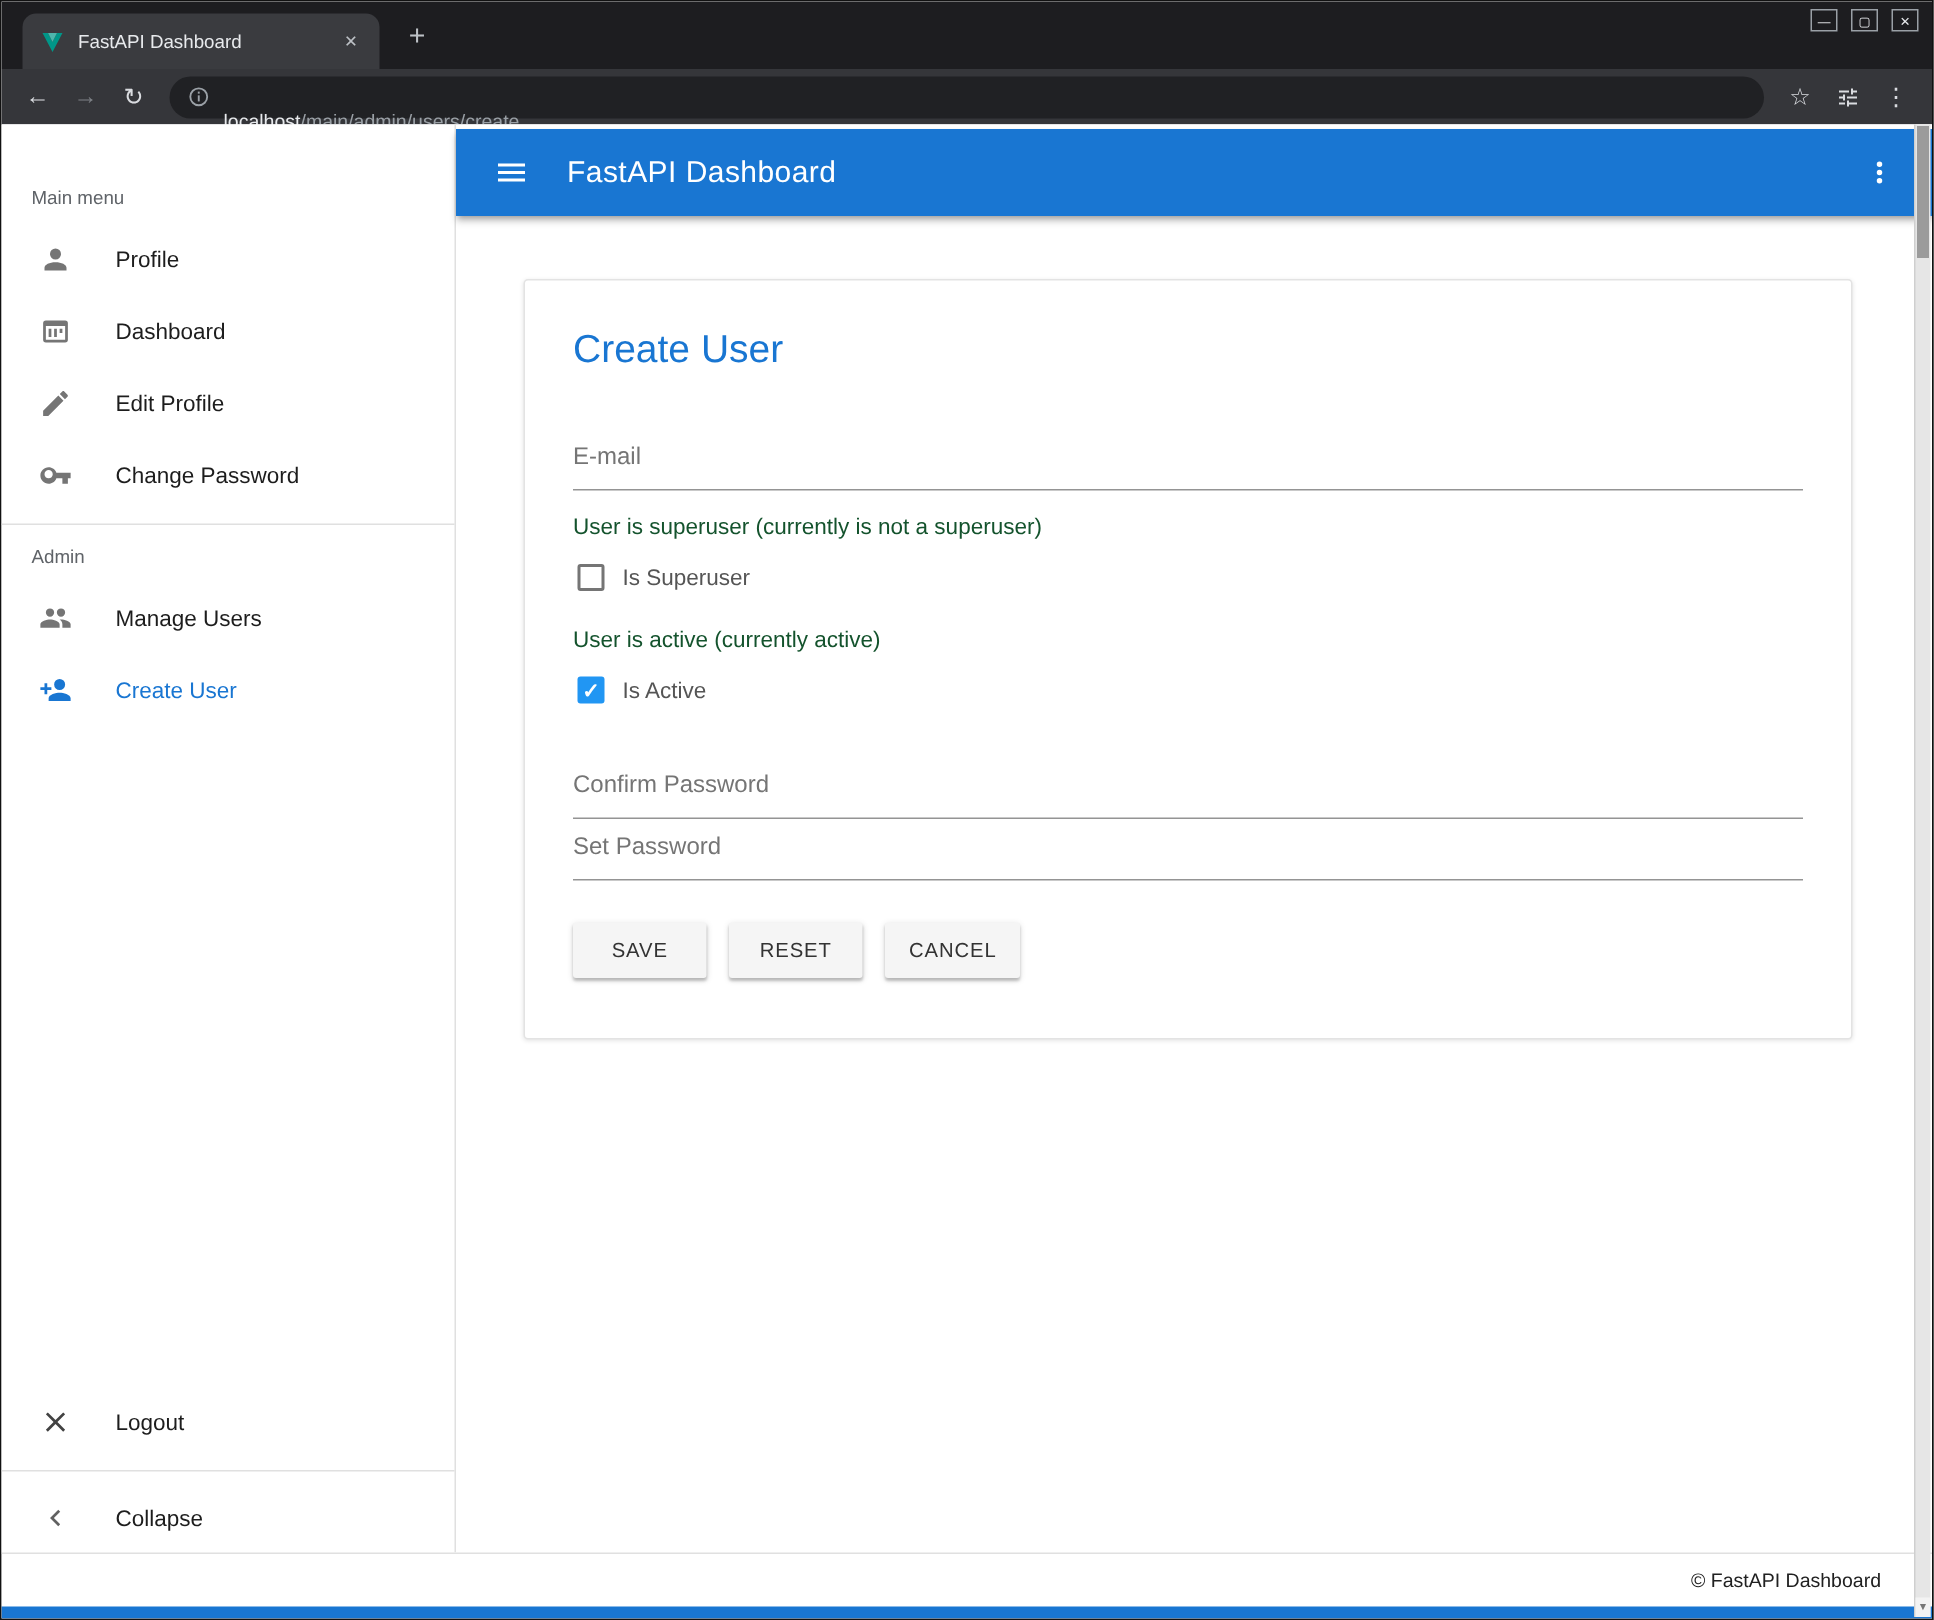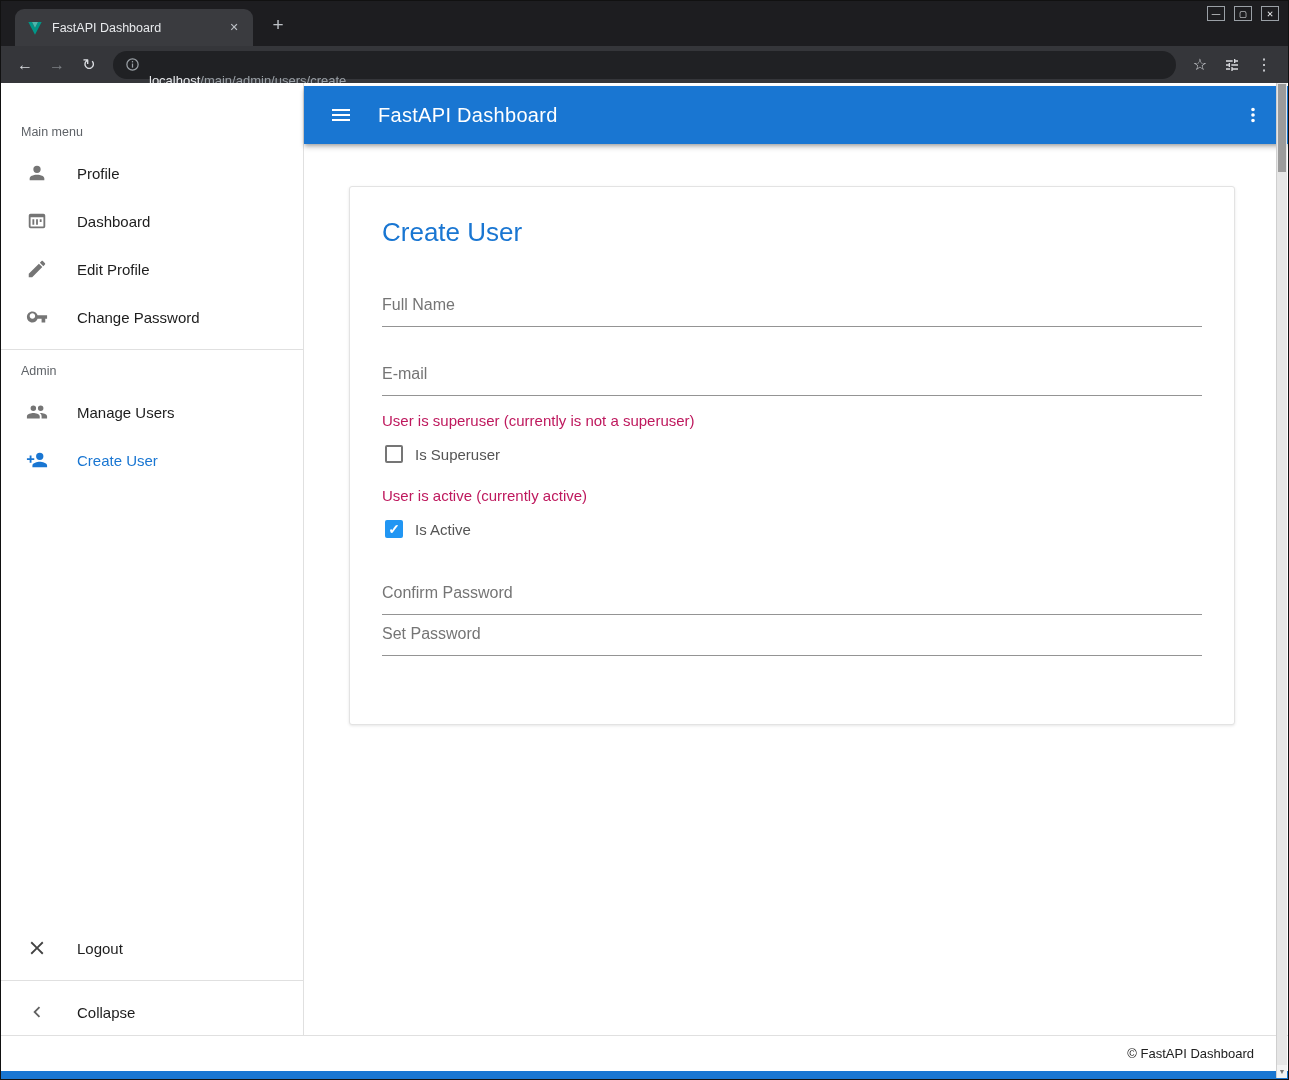--- a/index.html
+++ b/index.html
@@ -56,21 +56,21 @@
   .card { width:886px; margin:0 auto; background:#fff; border:1px solid #e3e3e3; border-radius:3px;
           box-shadow:0 1px 3px rgba(0,0,0,.10); padding:30px 32px 40px 32px; }
   .card-title { color:#1976d2; font-size:26px; font-weight:400; margin-bottom:38px; }
 
   .mat-input { display:block; width:100%; border:none; border-bottom:1px solid #949494; background:transparent;
                font-family:"Liberation Sans", sans-serif; font-size:16px; color:#212121; padding:10px 0 12px 0; outline:none; }
   .mat-input::placeholder { color:#757575; opacity:1; }
   .mb-lg { margin-bottom:28px; }
   .mb-md { margin-bottom:16px; }
 
-  .hint { font-size:15px; color:#be185d; margin-bottom:16px; }
+  .hint { font-size:15px; color:#14532d; margin-bottom:16px; }
   .check-row { display:flex; align-items:center; gap:12px; margin:0 0 24px 3px; cursor:pointer; width:fit-content; }
   .cb { width:18px; height:18px; border:2px solid #757575; border-radius:2px; flex:0 0 auto; }
   .cb.checked { border:none; background:#2196f3; color:#fff; font-size:14px; font-weight:bold;
                 display:flex; align-items:center; justify-content:center; }
   .cb-label { font-size:15px; color:#555555; }
   .sp { height:12px; }
 
   .btn-row { display:flex; gap:15px; margin-top:28px; }
   .btn { min-width:89px; height:37px; background:#f5f5f5; border:none; border-radius:2px; cursor:pointer;
          font-family:"Liberation Sans", sans-serif; font-size:13.5px; font-weight:500; color:#333;
@@ -231,21 +231,20 @@
           <svg viewBox="0 0 24 24" width="22" height="22" fill="#ffffff">
               <path d="M12,16A2,2 0 0,1 14,18A2,2 0 0,1 12,20A2,2 0 0,1 10,18A2,2 0 0,1 12,16M12,10A2,2 0 0,1 14,12A2,2 0 0,1 12,14A2,2 0 0,1 10,12A2,2 0 0,1 12,10M12,4A2,2 0 0,1 14,6A2,2 0 0,1 12,8A2,2 0 0,1 10,6A2,2 0 0,1 12,4Z"></path>
             </svg>
         </span>
       </header>
 
       <div class="content">
         <div class="card">
           <h1 class="card-title">Create User</h1>
 
-          <input class="mat-input mb-lg" type="text" placeholder="Full Name" style="">
 
           <input class="mat-input mb-md" type="text" placeholder="E-mail" style="">
 
           <div class="hint">User is superuser (currently is not a superuser)</div>
           <div class="check-row">
             <span class="cb"></span>
             <span class="cb-label">Is Superuser</span>
           </div>
 
           <div class="hint">User is active (currently active)</div>
@@ -253,20 +252,25 @@
             <span class="cb checked">✓</span>
             <span class="cb-label">Is Active</span>
           </div>
 
           <div class="sp"></div>
 
           <input class="mat-input" type="text" placeholder="Confirm Password" style="">
 
           <input class="mat-input mb-lg" type="text" placeholder="Set Password" style="">
 
+          <div class="btn-row">
+            <button class="btn">SAVE</button>
+            <button class="btn">RESET</button>
+            <button class="btn">CANCEL</button>
+          </div>
         </div>
       </div>
     </div>
   </div>
 
   <div class="footer">
     <span class="footer-text">© FastAPI Dashboard</span>
   </div>
   <div class="footer-bar"></div>
 

